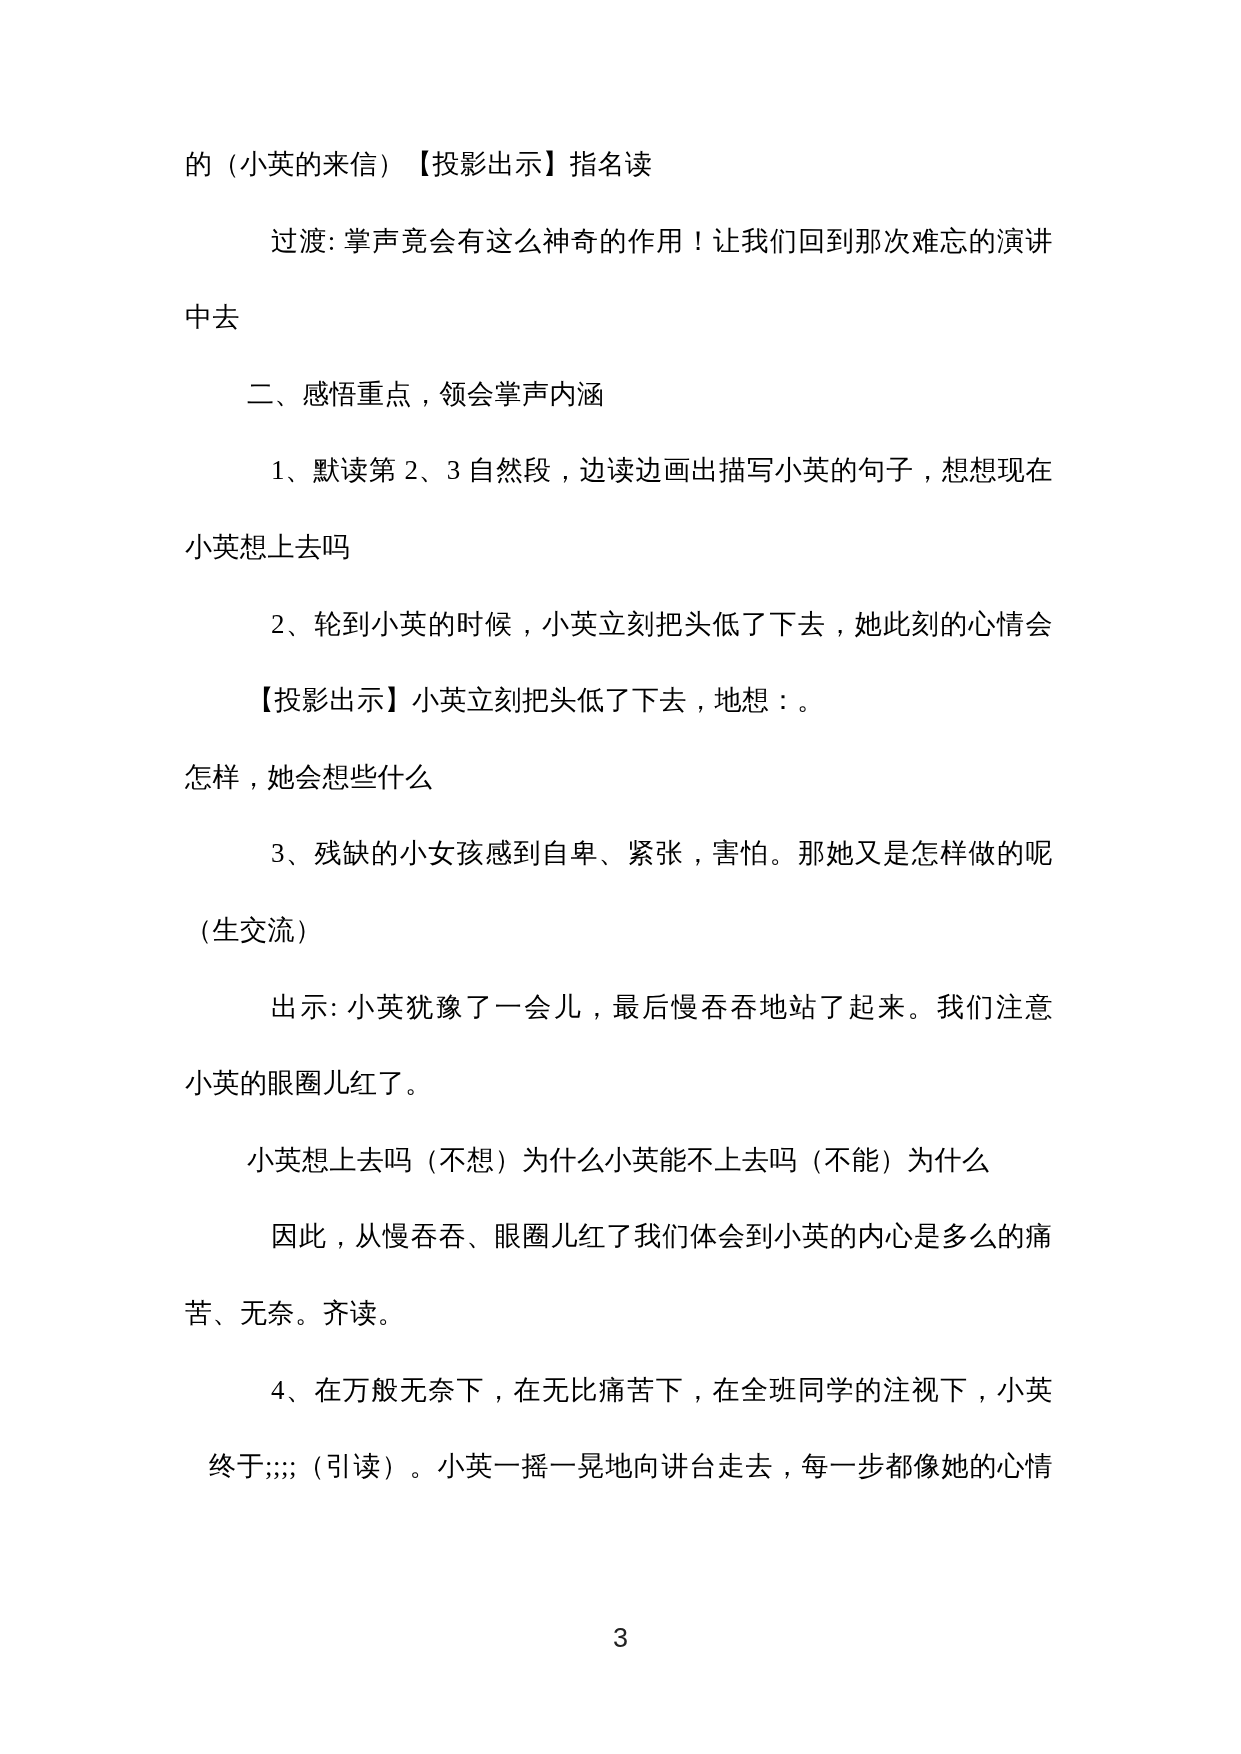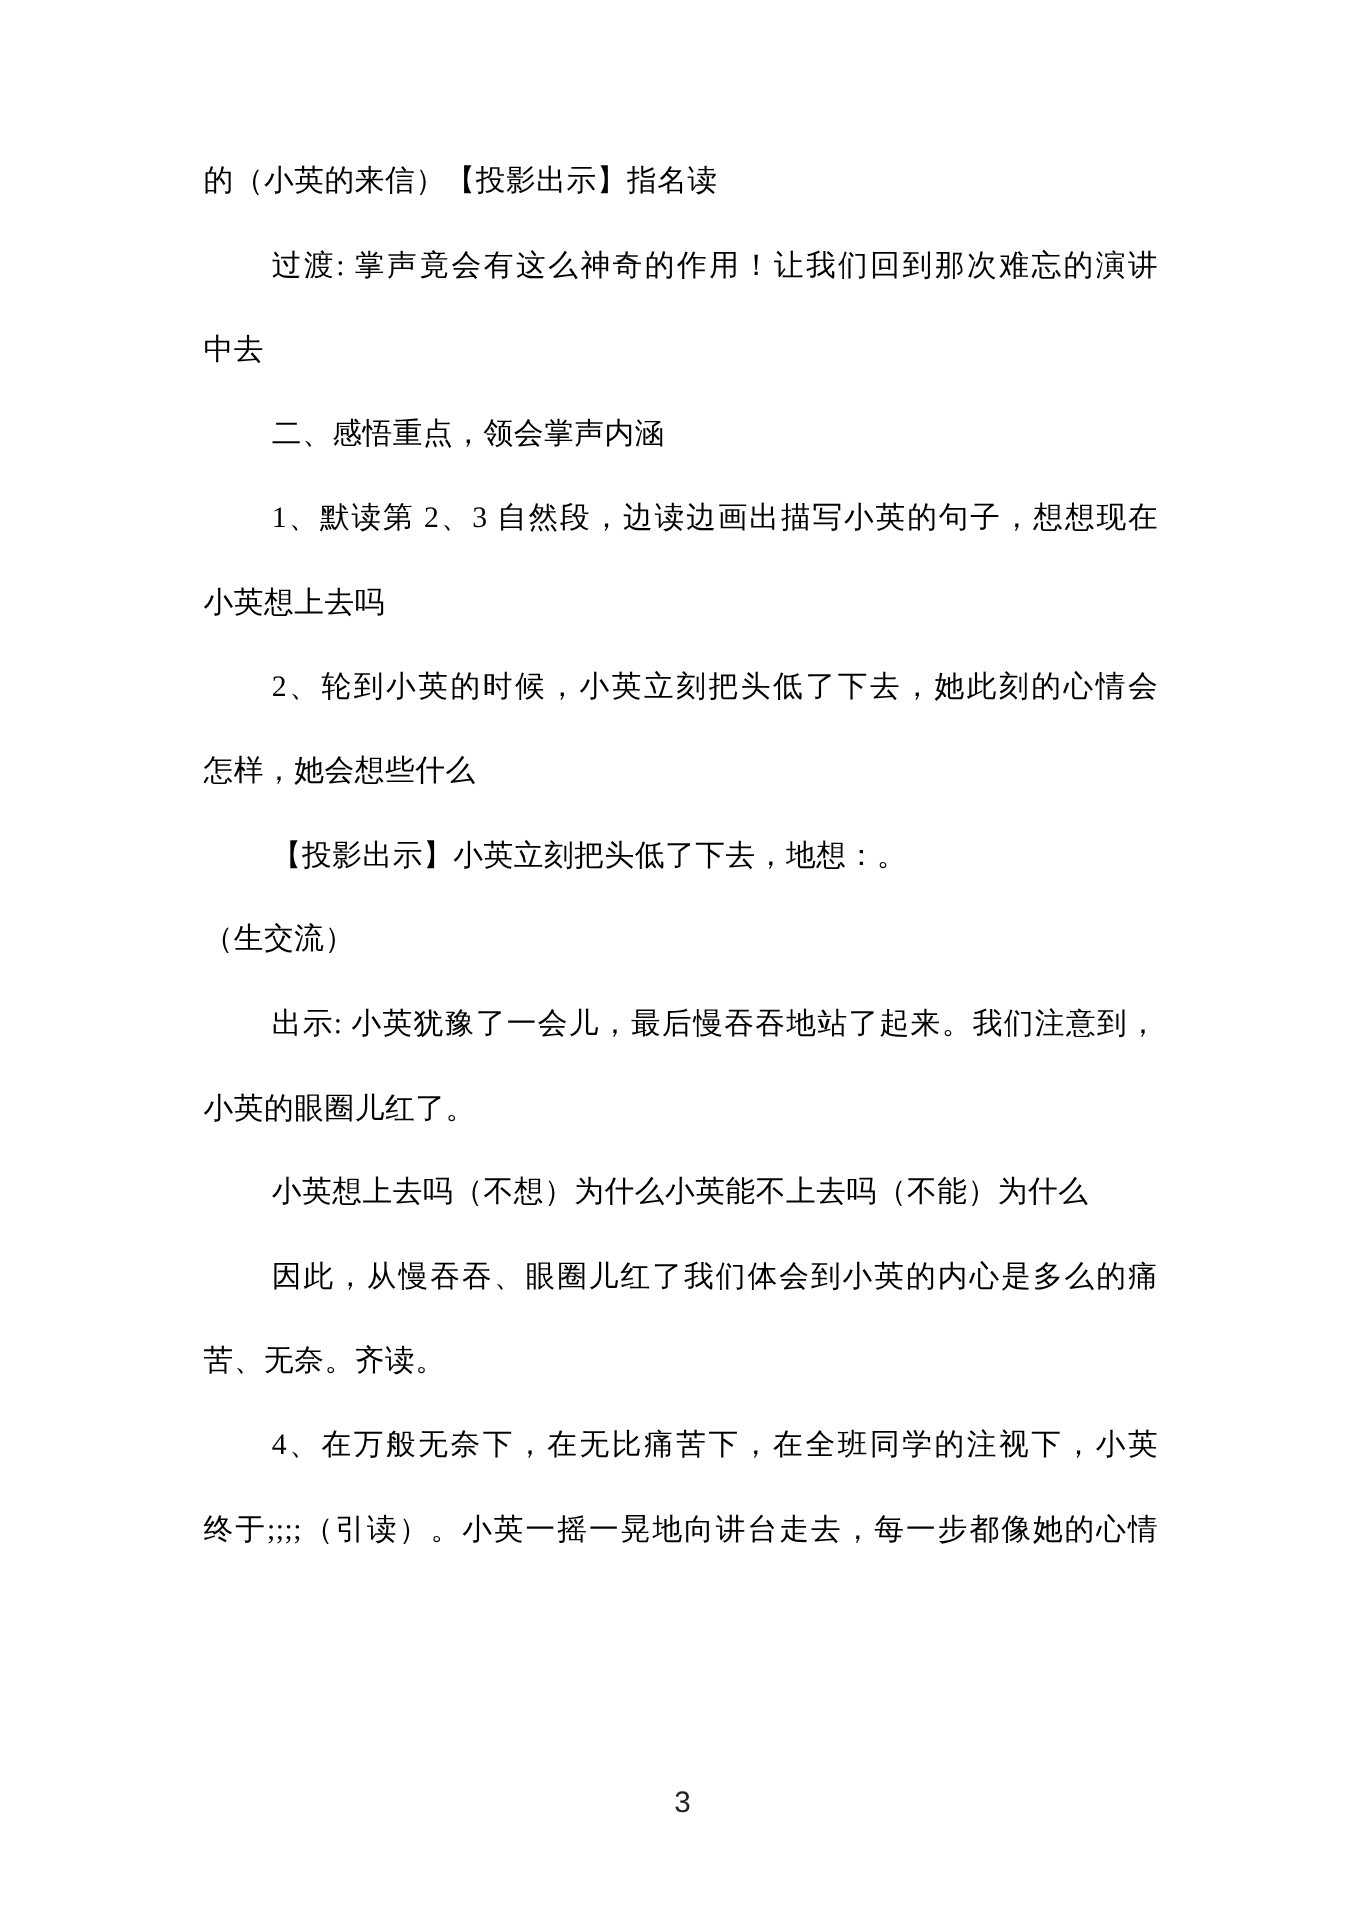--- a/index.html
+++ b/index.html
@@ -30,20 +30,21 @@
     text-align: left;
     letter-spacing: 0.5px;
   }
   .line.indent {
     text-indent: 62px;
   }
   .line.fill {
     text-align: justify;
     text-align-last: justify;
     text-justify: inter-character;
+    margin-left: 24px;
   }
   .pagenum {
     position: absolute;
     top: 1622px;
     left: 0;
     width: 100%;
     text-align: center;
     font-size: 27px;
     line-height: 32px;
     font-family: "Liberation Sans", "DejaVu Sans", sans-serif;
@@ -55,22 +56,23 @@
 
 <div class="page">
   <div class="content">
     <div class="line">的（小英的来信）【投影出示】指名读</div>
     <div class="line indent fill">过渡: 掌声竟会有这么神奇的作用！让我们回到那次难忘的演讲</div>
     <div class="line">中去</div>
     <div class="line indent">二、感悟重点，领会掌声内涵</div>
     <div class="line indent fill">1、默读第 2、3 自然段，边读边画出描写小英的句子，想想现在</div>
     <div class="line">小英想上去吗</div>
     <div class="line indent fill">2、轮到小英的时候，小英立刻把头低了下去，她此刻的心情会</div>
+    <div class="line indent">【投影出示】小英立刻把头低了下去，地想：。</div>
     <div class="line">怎样，她会想些什么</div>
-    <div class="line indent">【投影出示】小英立刻把头低了下去，地想：。</div>
+    <div class="line indent fill">3、残缺的小女孩感到自卑、紧张，害怕。那她又是怎样做的呢</div>
     <div class="line">（生交流）</div>
     <div class="line indent fill">出示: 小英犹豫了一会儿，最后慢吞吞地站了起来。我们注意到，</div>
     <div class="line">小英的眼圈儿红了。</div>
     <div class="line indent">小英想上去吗（不想）为什么小英能不上去吗（不能）为什么</div>
     <div class="line indent fill">因此，从慢吞吞、眼圈儿红了我们体会到小英的内心是多么的痛</div>
     <div class="line">苦、无奈。齐读。</div>
     <div class="line indent fill">4、在万般无奈下，在无比痛苦下，在全班同学的注视下，小英</div>
     <div class="line fill">终于;;;;（引读）。小英一摇一晃地向讲台走去，每一步都像她的心情</div>
   </div>
   <div class="pagenum">3</div>

